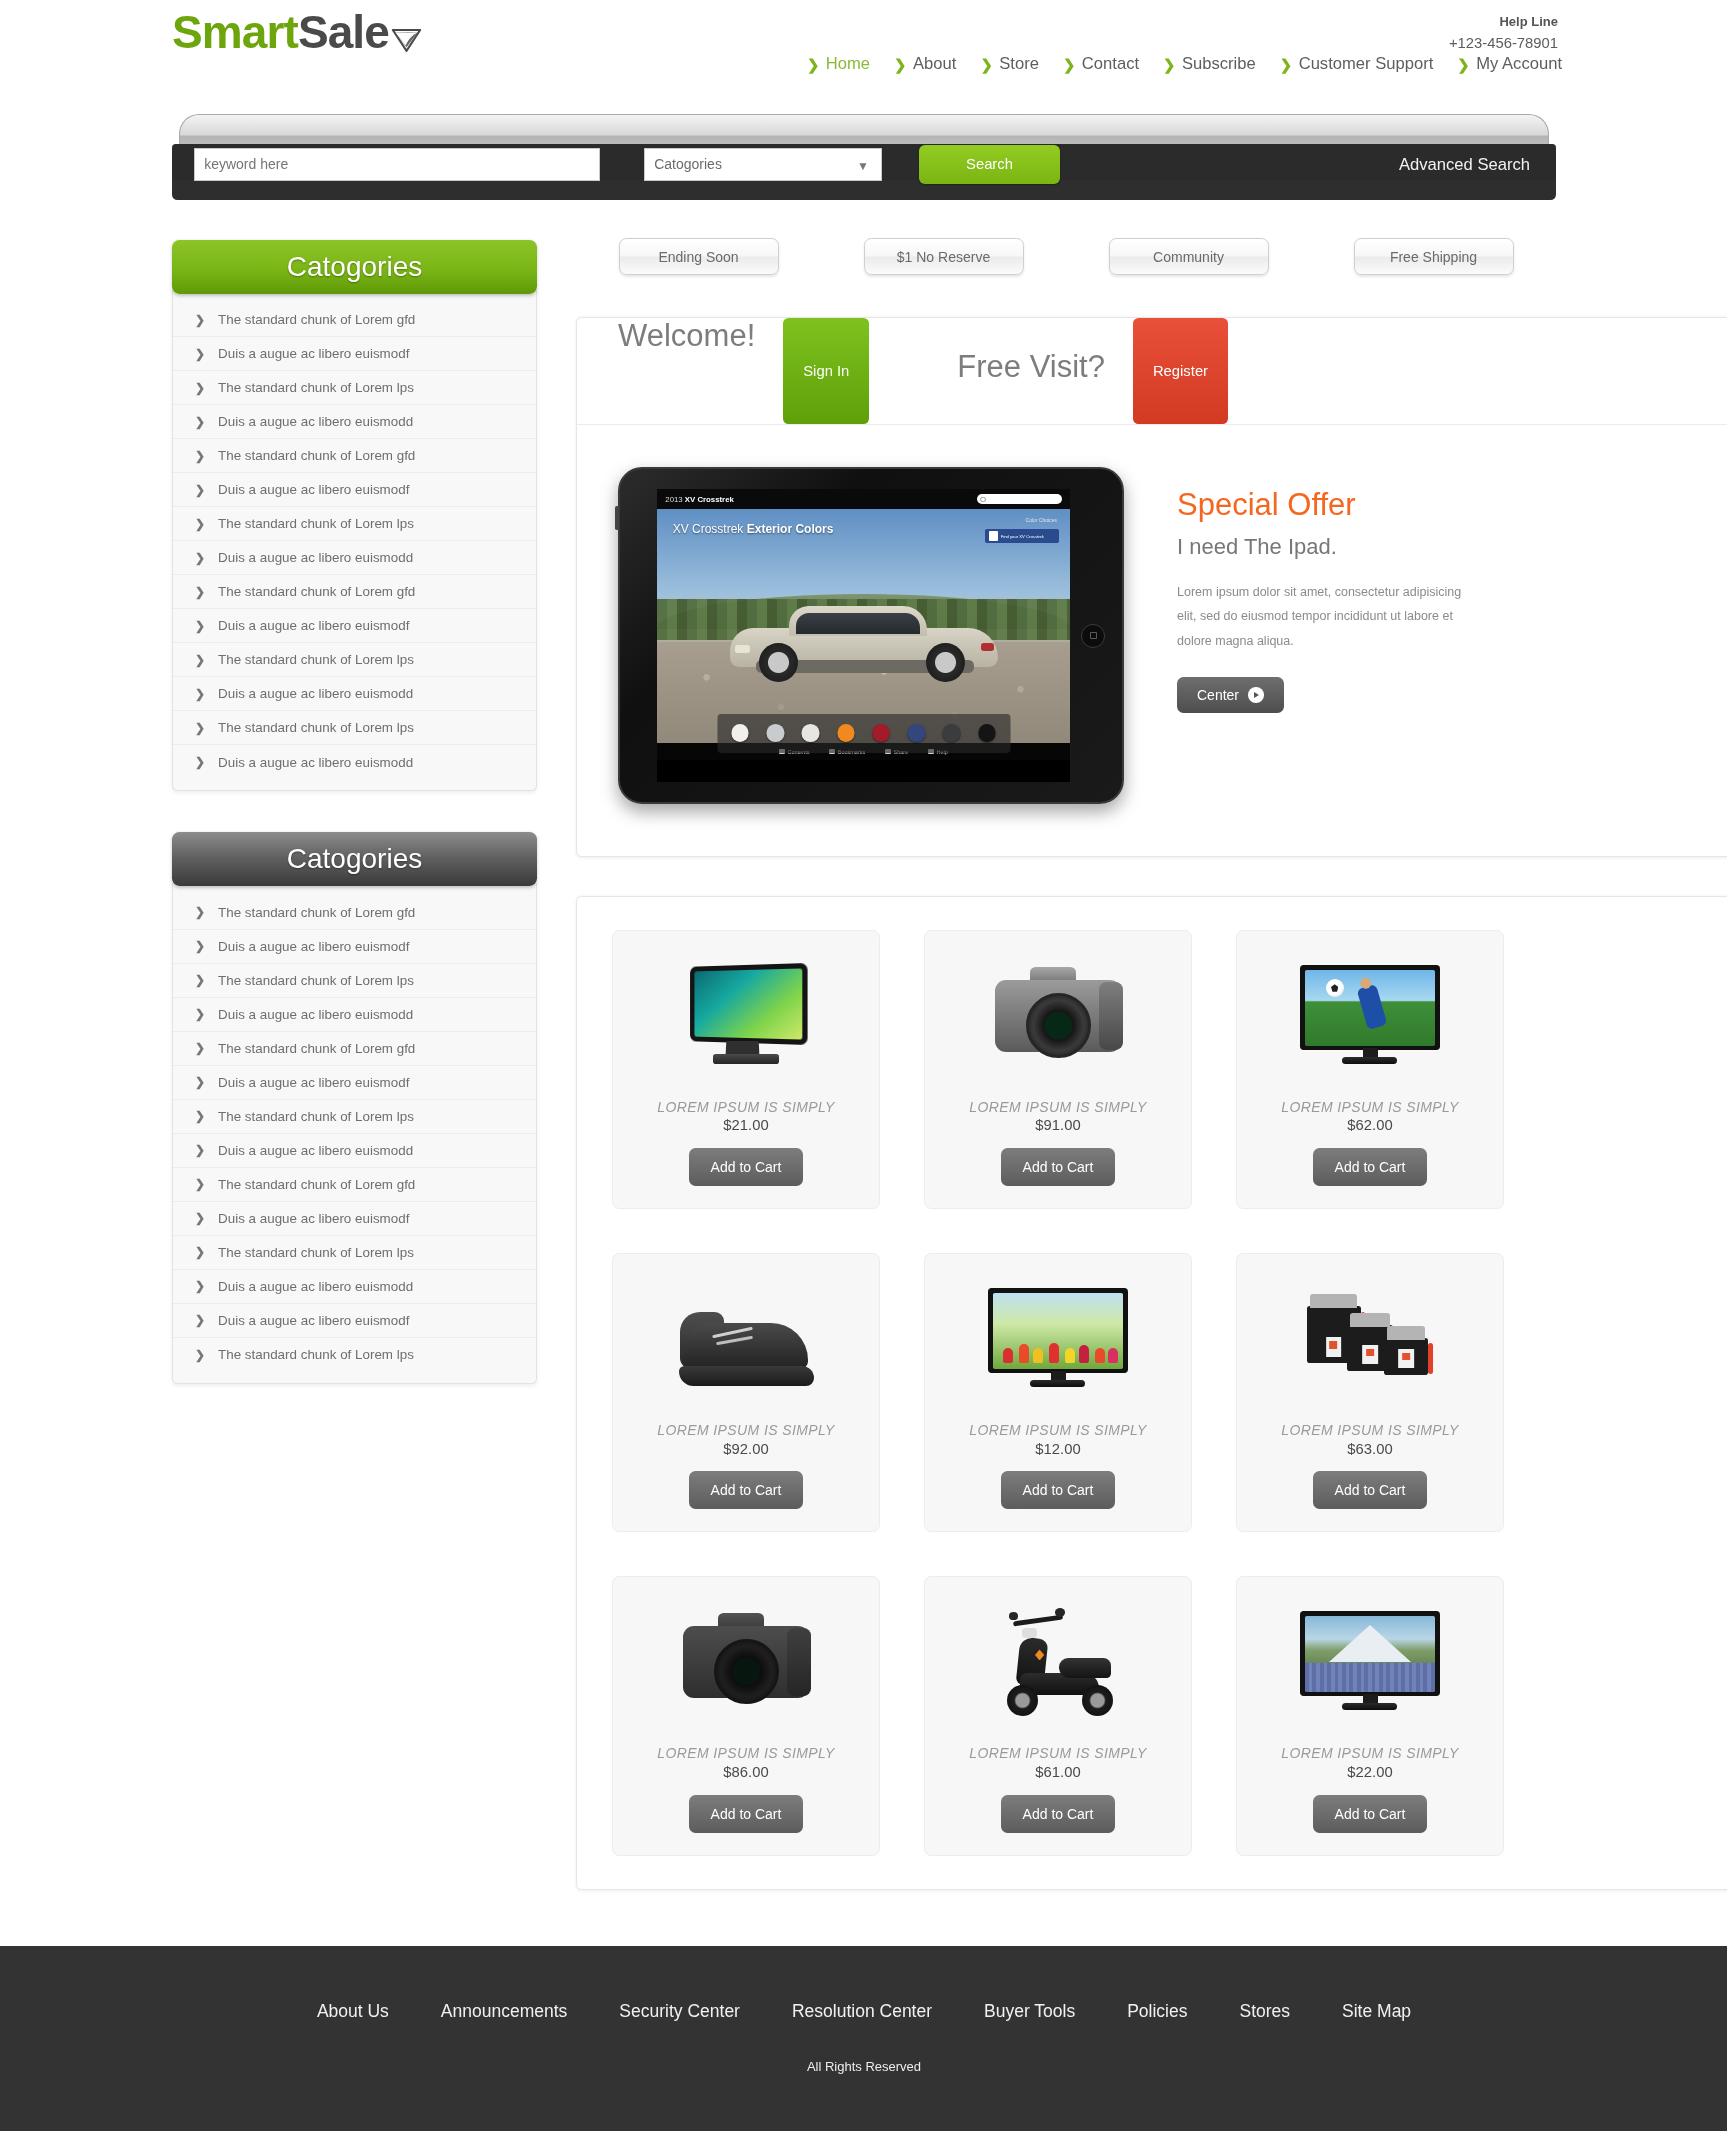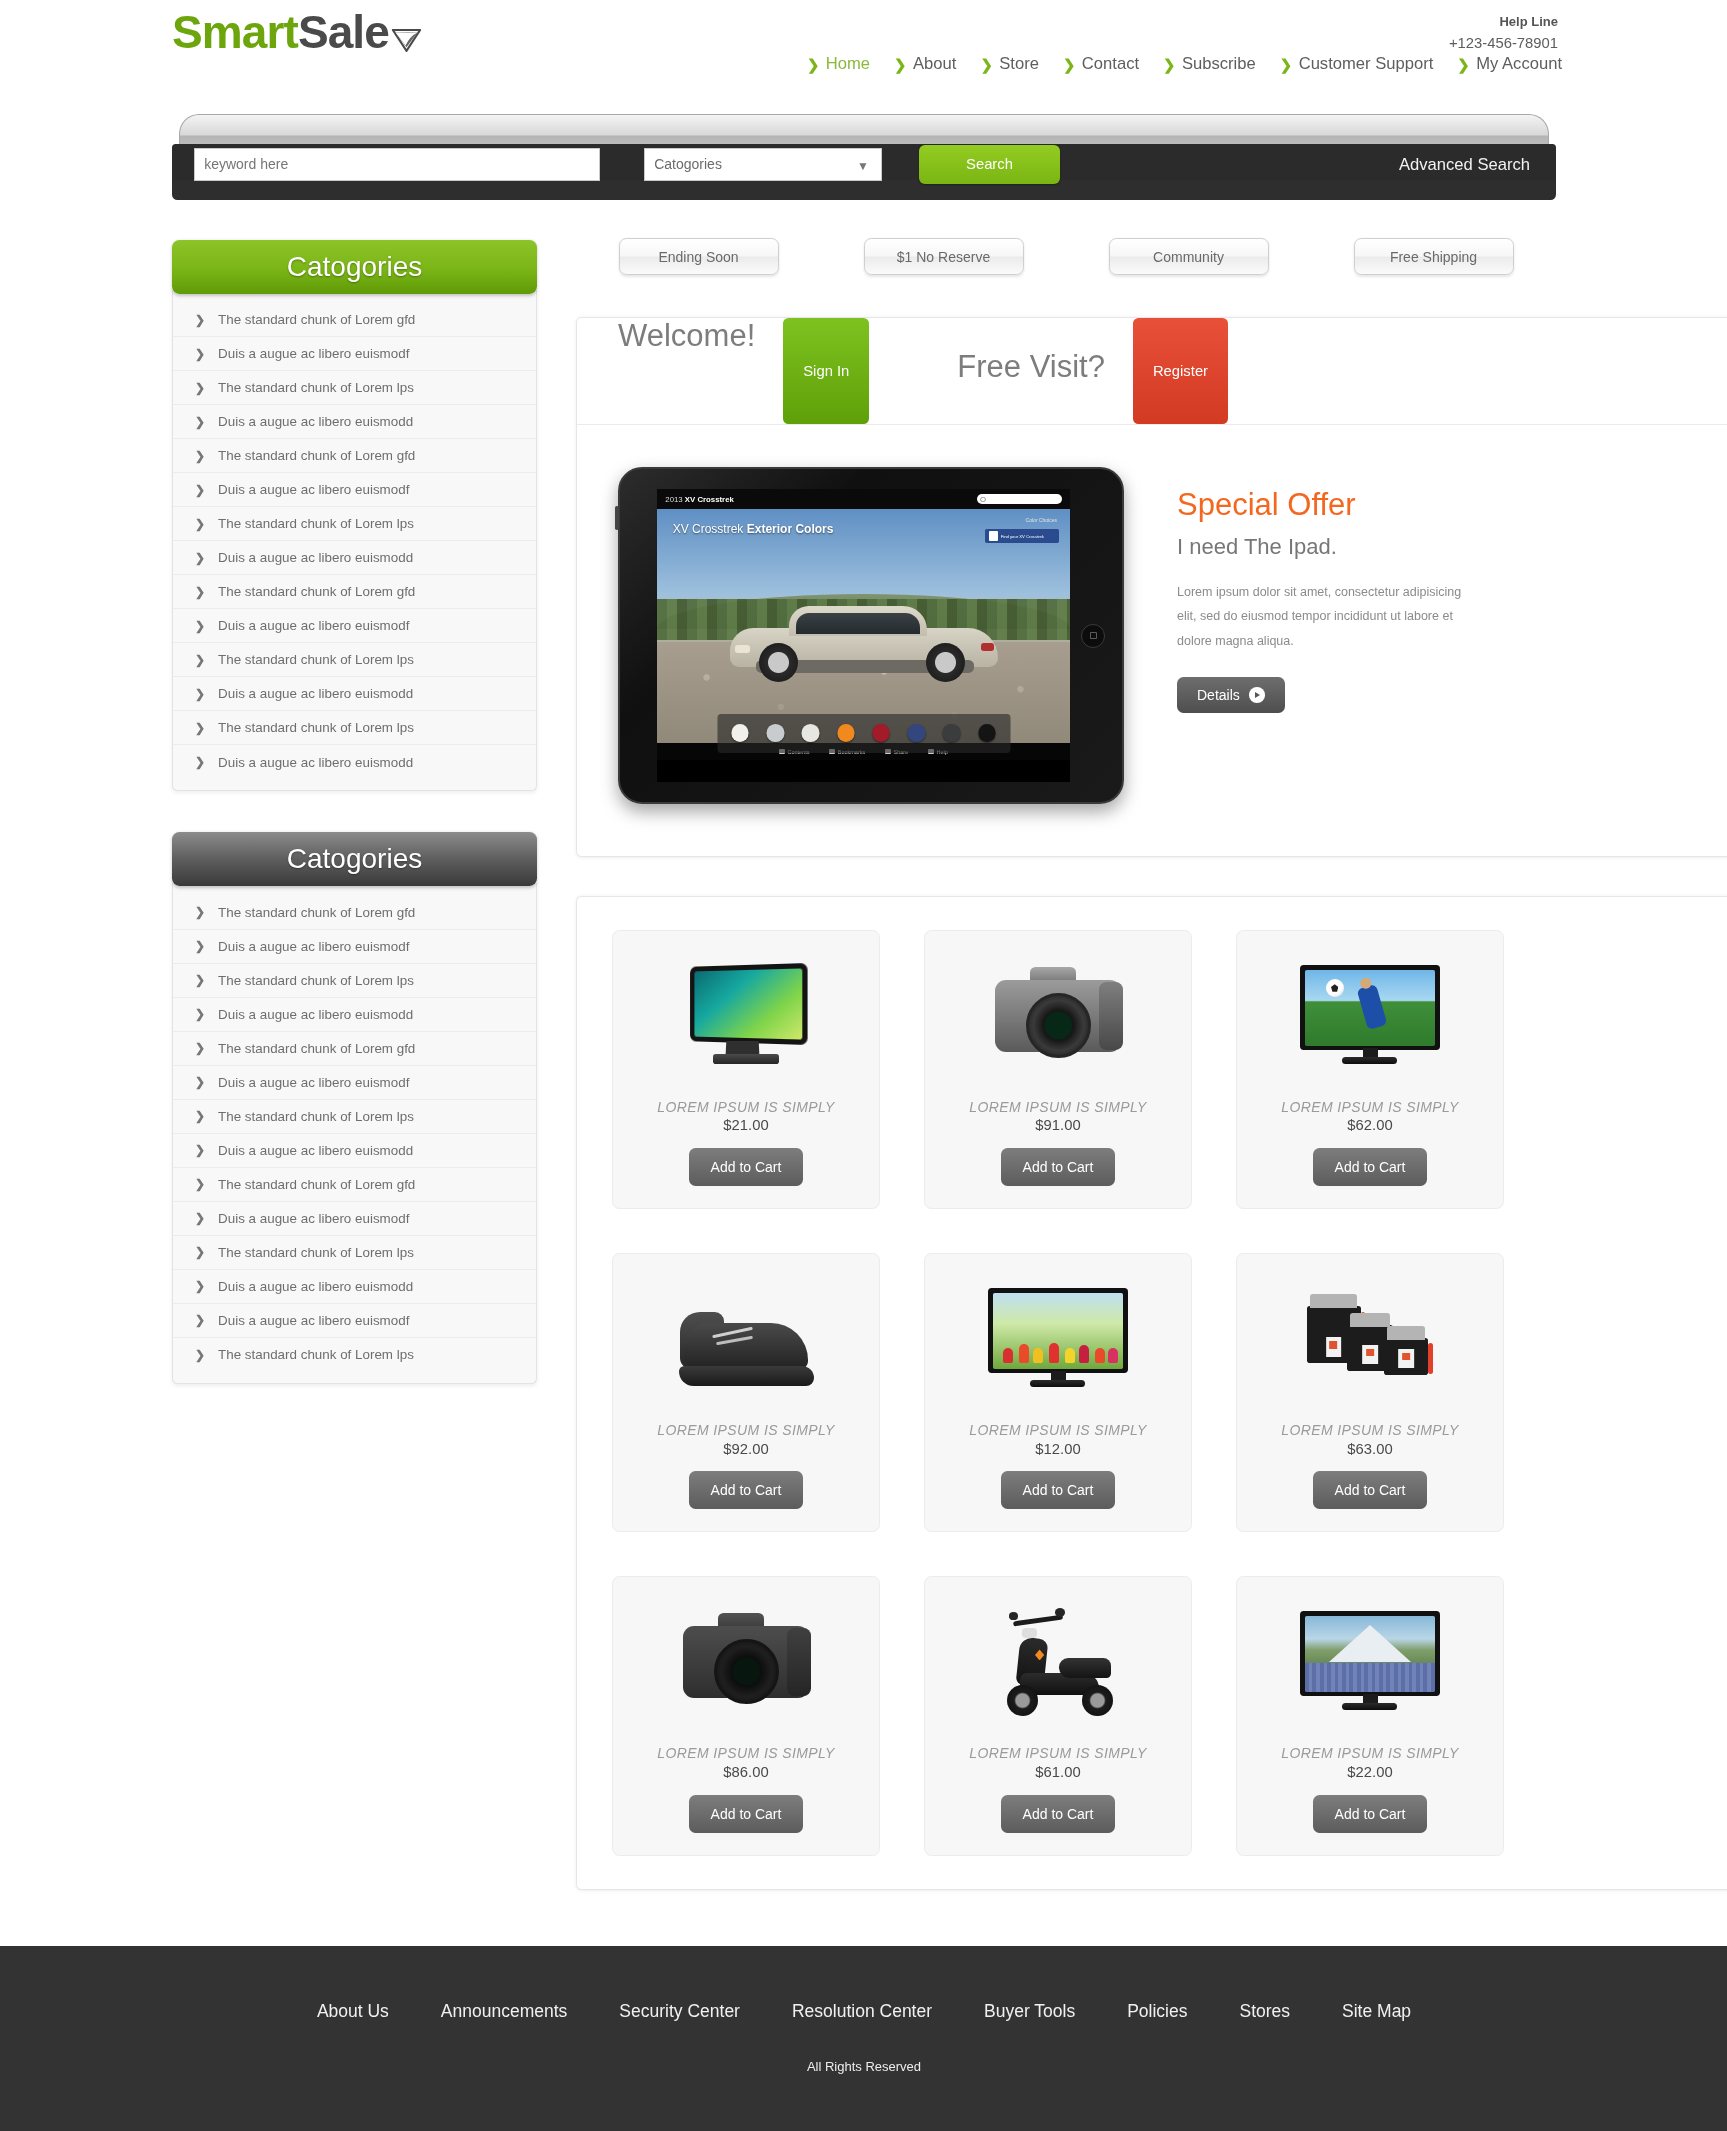--- a/index.html
+++ b/index.html
@@ -702,21 +702,21 @@
                 <i></i>
               </span>
           </div>
         </div>
 
         <div class="hero-txt">
           <div class="hero-title">Special Offer</div>
           <div class="hero-sub">I need The Ipad.</div>
           <div class="hero-body">Lorem ipsum dolor sit amet, consectetur adipisicing elit, sed do eiusmod tempor incididunt ut labore et dolore magna aliqua.</div>
           <button class="btn-details">
-              <span>Details</span>
+              <span>Center</span>
               <span class="play-dot">
                 <span class="tri"></span>
               </span>
             </button>
         </div>
       </div>
     </div>
 
     <div class="gridbox">
       <div class="grid">

